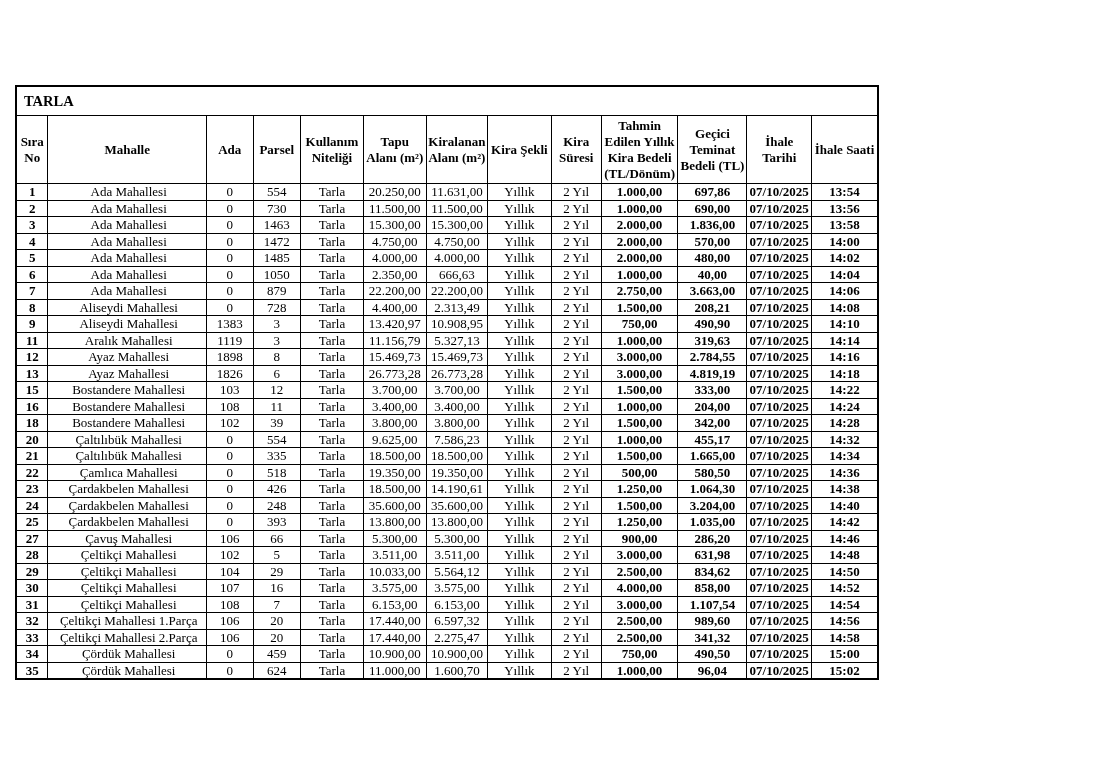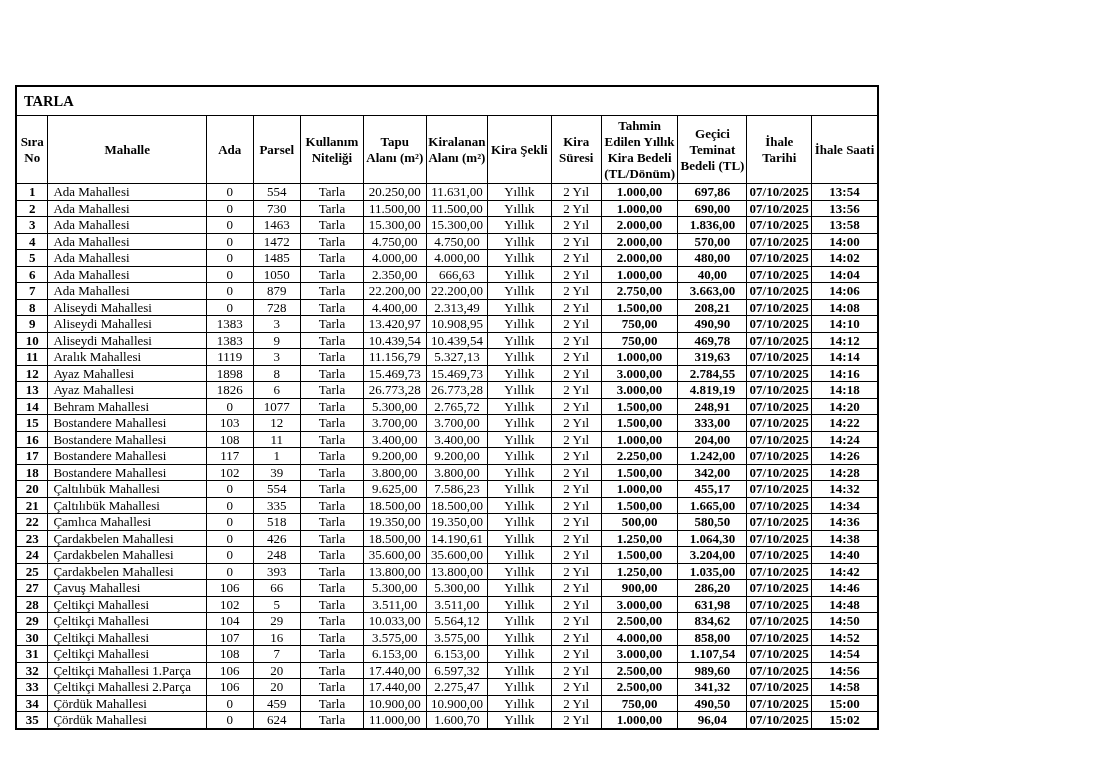--- a/index.html
+++ b/index.html
@@ -51,21 +51,21 @@
   tbody td {
     font-size: 13px;
     text-align: center;
     vertical-align: middle;
     height: 15.5px;
     line-height: 15.5px;
     padding: 0 2px;
     white-space: nowrap;
   }
   tbody td.cell-mahalle {
-    text-align: left;
+    text-align: center;
     padding-left: 5px;
   }
   
   tbody td:nth-child(1),
   tbody td:nth-child(10),
   tbody td:nth-child(11),
   tbody td:nth-child(12),
   tbody td:nth-child(13) {
     font-weight: bold;
   }
@@ -253,35 +253,20 @@
           <td class="cell-tapu-alani">13.420,97</td>
           <td class="cell-kiralanan-alani">10.908,95</td>
           <td class="cell-kira-sekli">Yıllık</td>
           <td class="cell-kira-suresi">2 Yıl</td>
           <td class="cell-tahmin-edilen-yillik-kira-bedeli">750,00</td>
           <td class="cell-gecici-teminat-bedeli">490,90</td>
           <td class="cell-ihale-tarihi">07/10/2025</td>
           <td class="cell-ihale-saati">14:10</td>
         </tr>
         <tr>
-          <td class="cell-sira-no">10</td>
-          <td class="cell-mahalle">Aliseydi Mahallesi</td>
-          <td class="cell-ada">1383</td>
-          <td class="cell-parsel">9</td>
-          <td class="cell-kullanim-niteligi">Tarla</td>
-          <td class="cell-tapu-alani">10.439,54</td>
-          <td class="cell-kiralanan-alani">10.439,54</td>
-          <td class="cell-kira-sekli">Yıllık</td>
-          <td class="cell-kira-suresi">2 Yıl</td>
-          <td class="cell-tahmin-edilen-yillik-kira-bedeli">750,00</td>
-          <td class="cell-gecici-teminat-bedeli">469,78</td>
-          <td class="cell-ihale-tarihi">07/10/2025</td>
-          <td class="cell-ihale-saati">14:12</td>
-        </tr>
-        <tr>
           <td class="cell-sira-no">11</td>
           <td class="cell-mahalle">Aralık Mahallesi</td>
           <td class="cell-ada">1119</td>
           <td class="cell-parsel">3</td>
           <td class="cell-kullanim-niteligi">Tarla</td>
           <td class="cell-tapu-alani">11.156,79</td>
           <td class="cell-kiralanan-alani">5.327,13</td>
           <td class="cell-kira-sekli">Yıllık</td>
           <td class="cell-kira-suresi">2 Yıl</td>
           <td class="cell-tahmin-edilen-yillik-kira-bedeli">1.000,00</td>
@@ -313,35 +298,20 @@
           <td class="cell-tapu-alani">26.773,28</td>
           <td class="cell-kiralanan-alani">26.773,28</td>
           <td class="cell-kira-sekli">Yıllık</td>
           <td class="cell-kira-suresi">2 Yıl</td>
           <td class="cell-tahmin-edilen-yillik-kira-bedeli">3.000,00</td>
           <td class="cell-gecici-teminat-bedeli">4.819,19</td>
           <td class="cell-ihale-tarihi">07/10/2025</td>
           <td class="cell-ihale-saati">14:18</td>
         </tr>
         <tr>
-          <td class="cell-sira-no">14</td>
-          <td class="cell-mahalle">Behram Mahallesi</td>
-          <td class="cell-ada">0</td>
-          <td class="cell-parsel">1077</td>
-          <td class="cell-kullanim-niteligi">Tarla</td>
-          <td class="cell-tapu-alani">5.300,00</td>
-          <td class="cell-kiralanan-alani">2.765,72</td>
-          <td class="cell-kira-sekli">Yıllık</td>
-          <td class="cell-kira-suresi">2 Yıl</td>
-          <td class="cell-tahmin-edilen-yillik-kira-bedeli">1.500,00</td>
-          <td class="cell-gecici-teminat-bedeli">248,91</td>
-          <td class="cell-ihale-tarihi">07/10/2025</td>
-          <td class="cell-ihale-saati">14:20</td>
-        </tr>
-        <tr>
           <td class="cell-sira-no">15</td>
           <td class="cell-mahalle">Bostandere Mahallesi</td>
           <td class="cell-ada">103</td>
           <td class="cell-parsel">12</td>
           <td class="cell-kullanim-niteligi">Tarla</td>
           <td class="cell-tapu-alani">3.700,00</td>
           <td class="cell-kiralanan-alani">3.700,00</td>
           <td class="cell-kira-sekli">Yıllık</td>
           <td class="cell-kira-suresi">2 Yıl</td>
           <td class="cell-tahmin-edilen-yillik-kira-bedeli">1.500,00</td>
@@ -356,35 +326,20 @@
           <td class="cell-parsel">11</td>
           <td class="cell-kullanim-niteligi">Tarla</td>
           <td class="cell-tapu-alani">3.400,00</td>
           <td class="cell-kiralanan-alani">3.400,00</td>
           <td class="cell-kira-sekli">Yıllık</td>
           <td class="cell-kira-suresi">2 Yıl</td>
           <td class="cell-tahmin-edilen-yillik-kira-bedeli">1.000,00</td>
           <td class="cell-gecici-teminat-bedeli">204,00</td>
           <td class="cell-ihale-tarihi">07/10/2025</td>
           <td class="cell-ihale-saati">14:24</td>
-        </tr>
-        <tr>
-          <td class="cell-sira-no">17</td>
-          <td class="cell-mahalle">Bostandere Mahallesi</td>
-          <td class="cell-ada">117</td>
-          <td class="cell-parsel">1</td>
-          <td class="cell-kullanim-niteligi">Tarla</td>
-          <td class="cell-tapu-alani">9.200,00</td>
-          <td class="cell-kiralanan-alani">9.200,00</td>
-          <td class="cell-kira-sekli">Yıllık</td>
-          <td class="cell-kira-suresi">2 Yıl</td>
-          <td class="cell-tahmin-edilen-yillik-kira-bedeli">2.250,00</td>
-          <td class="cell-gecici-teminat-bedeli">1.242,00</td>
-          <td class="cell-ihale-tarihi">07/10/2025</td>
-          <td class="cell-ihale-saati">14:26</td>
         </tr>
         <tr>
           <td class="cell-sira-no">18</td>
           <td class="cell-mahalle">Bostandere Mahallesi</td>
           <td class="cell-ada">102</td>
           <td class="cell-parsel">39</td>
           <td class="cell-kullanim-niteligi">Tarla</td>
           <td class="cell-tapu-alani">3.800,00</td>
           <td class="cell-kiralanan-alani">3.800,00</td>
           <td class="cell-kira-sekli">Yıllık</td>

